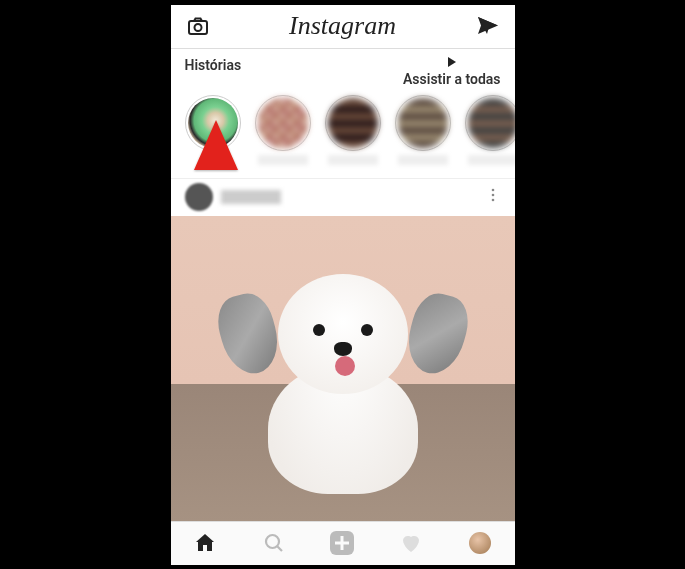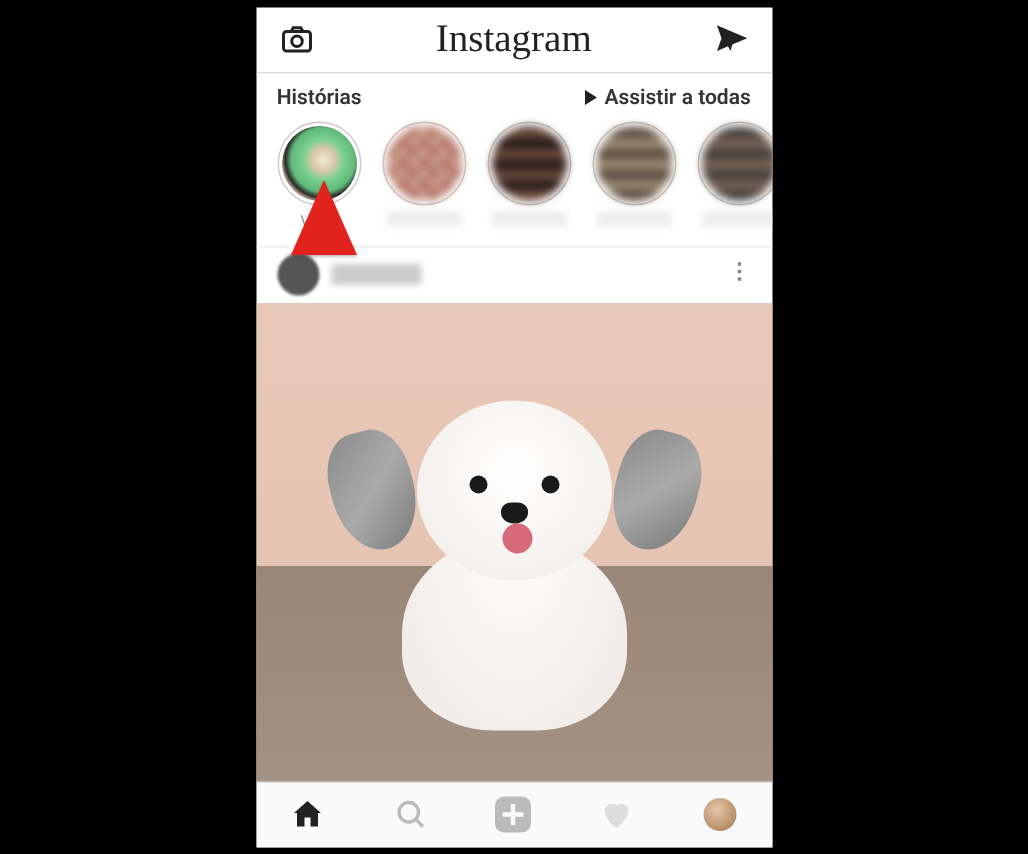--- a/index.html
+++ b/index.html
@@ -26,39 +26,41 @@
       display: flex;
       align-items: center;
       justify-content: space-between;
       padding: 0 14px;
       border-bottom: 1px solid #ddd;
     }
     .logo {
       font-family: 'Brush Script MT', cursive;
       font-size: 26px;
       font-weight: 500;
+      font-style: italic;
       color: #222;
     }
     .stories-header {
       display: flex;
       justify-content: space-between;
       align-items: flex-start;
       padding: 8px 14px 4px;
       font-size: 14px;
     }
     .stories-title {
       font-weight: 600;
       color: #333;
     }
     .watch-all {
       font-weight: 600;
       color: #333;
       display: flex;
       align-items: center;
       gap: 4px;
+      flex-direction: column;
     }
     .stories-row {
       display: flex;
       gap: 14px;
       padding: 4px 14px 10px;
       overflow: hidden;
     }
     .story-item {
       display: flex;
       flex-direction: column;

